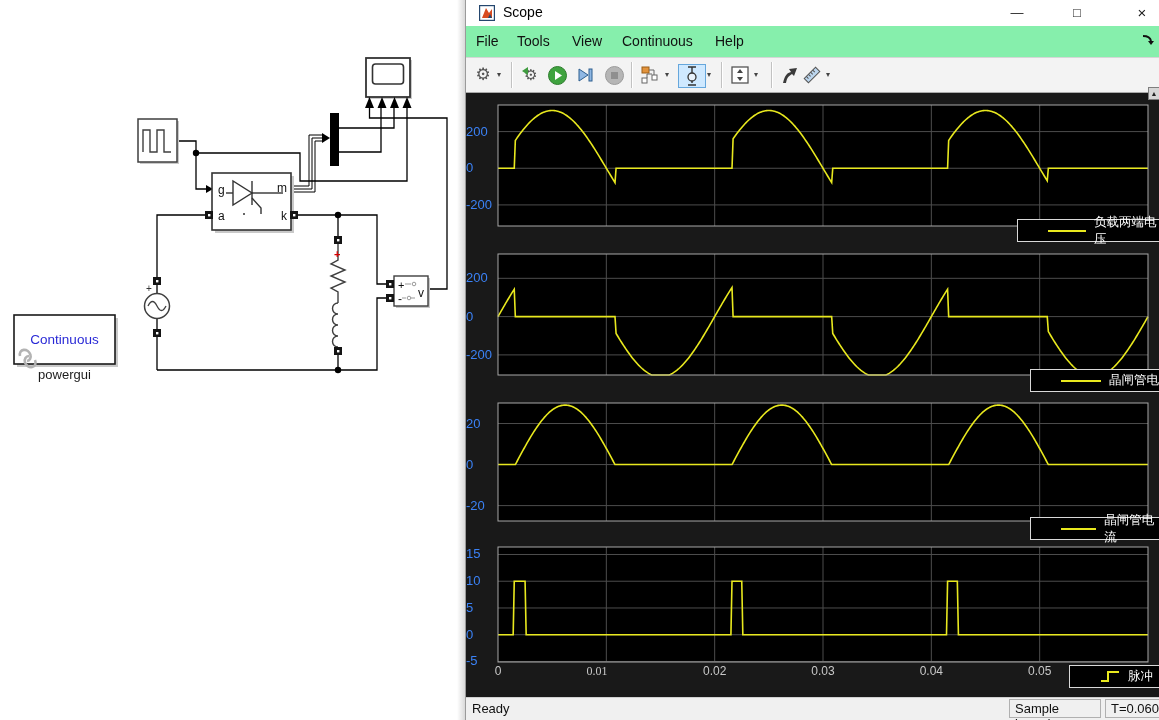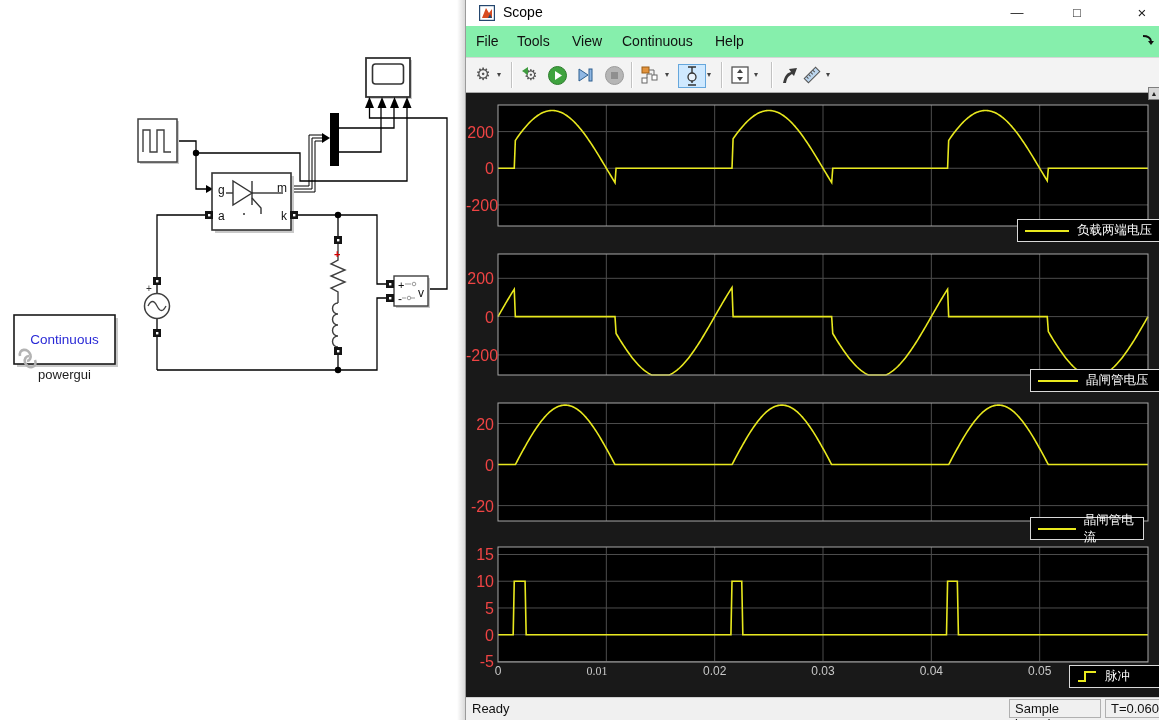--- a/index.html
+++ b/index.html
@@ -25,24 +25,24 @@
   #toolbar{position:absolute;left:0;top:58px;width:100%;height:35px;background:#f3f3f3;
     border-bottom:1px solid #a9a9a9;box-sizing:border-box;}
   .tb{position:absolute;top:6px;height:22px;display:flex;align-items:center;justify-content:center;}
   .tb-sep{position:absolute;top:4px;width:1px;height:26px;background:#c2c2c2;border-right:1px solid #fff;}
   .caret{position:absolute;top:12px;font-size:8px;color:#444;}
   .glyph{font-size:17px;color:#555;line-height:20px;}
   #tb-trigger{background:#cfe9ff;border:1px solid #66a7dc;width:26px;}
   
   #plot-region{position:absolute;left:0;top:93px;width:694px;height:604px;background:#191919;}
   #plot-svg{position:absolute;left:0;top:0;}
-  .ytick{position:absolute;left:0;width:28px;text-align:right;font-size:16px;color:#ef4444;}
+  .ytick{position:absolute;left:0;width:28px;font-size:13px;color:#3b82f6;}
   .xtick{position:absolute;width:44px;text-align:center;font-size:12px;color:#c8c8c8;top:571px;}
   .legend{position:absolute;background:#000;border:1px solid #d9d9d9;display:flex;
-    align-items:center;color:#fff;font-size:12.5px;box-sizing:border-box;height:23px;}
+    align-items:center;color:#fff;font-size:12.5px;box-sizing:border-box;height:23px;padding-left:23px;}
   .legend .line{height:0;border-top:2px solid #e8e81e;margin:0 8px 0 7px;}
   #scroll-top-btn{position:absolute;left:682px;top:87px;width:12px;height:13px;background:#d6d6d6;
     border:1px solid #7e7e7e;box-sizing:border-box;font-size:7px;line-height:11px;text-align:center;color:#222;}
   
   #statusbar{position:absolute;left:0;top:697px;width:100%;height:23px;background:#f0f0f0;
     border-top:1px solid #cfcfcf;box-sizing:border-box;font-size:13px;color:#111;}
   #status-ready{position:absolute;left:6px;top:3px;}
   .status-box{position:absolute;top:1px;height:19px;border:1px solid #b0b0b0;background:#f0f0f0;
     padding:1px 5px 0 5px;box-sizing:border-box;}
   #status-sample{left:543px;width:92px;} #status-time{left:639px;width:55px;}
@@ -347,21 +347,21 @@
           </g>
         </svg>
       <div class="legend" style="left:551px;top:126px;width:143px">
         <span class="line" style="width:44px"></span>
         <span>负载两端电压</span>
       </div>
       <div class="legend" style="left:564px;top:276px;width:154px">
         <span class="line" style="width:40px"></span>
         <span>晶闸管电压</span>
       </div>
-      <div class="legend" style="left:564px;top:424px;width:114px">
+      <div class="legend" style="left:564px;top:424px;width:130px">
         <span class="line" style="width:40px"></span>
         <span>晶闸管电流</span>
       </div>
       <div class="legend" style="left:603px;top:572px;width:105px">
         <svg width="20" height="13" style="margin:0 8px 0 7px" viewBox="0 0 20 13">
           <path d="M1,11 H8 V2 H19" fill="none" stroke="#e8e81e" stroke-width="2"></path>
         </svg>
         <span>脉冲</span>
       </div>
     <div class="ytick" style="top: 30.5833px;">200</div>

